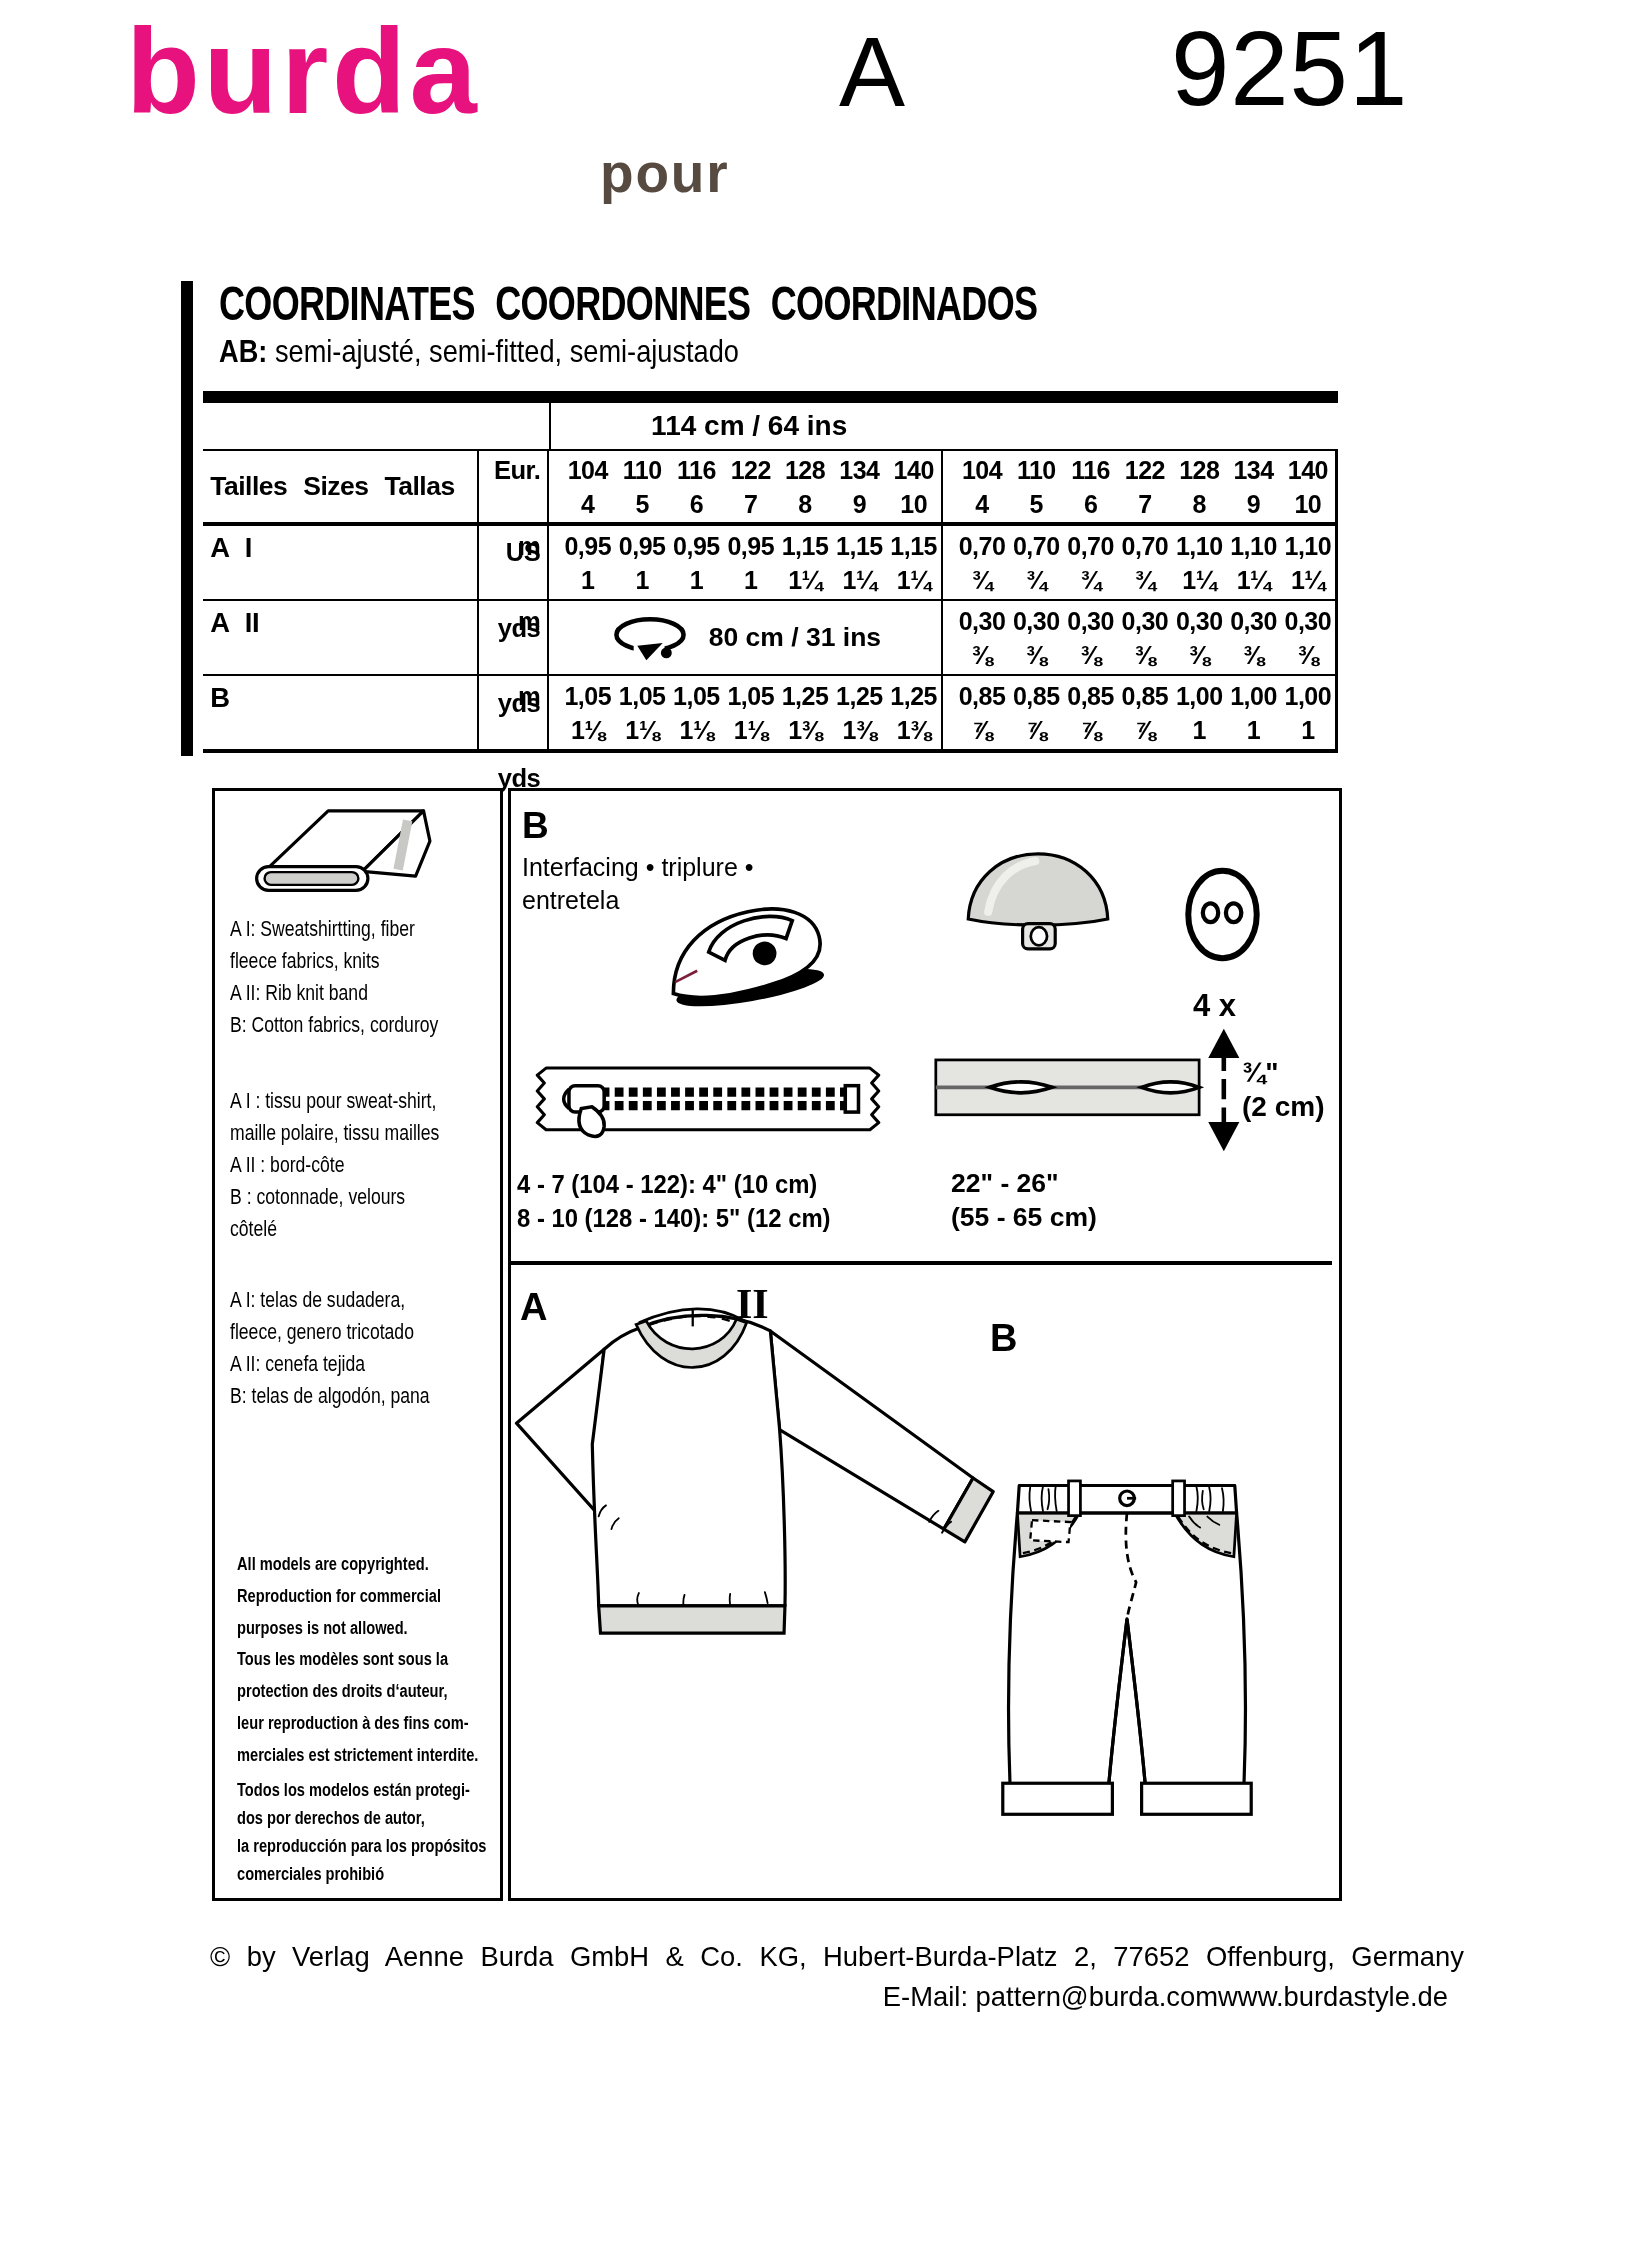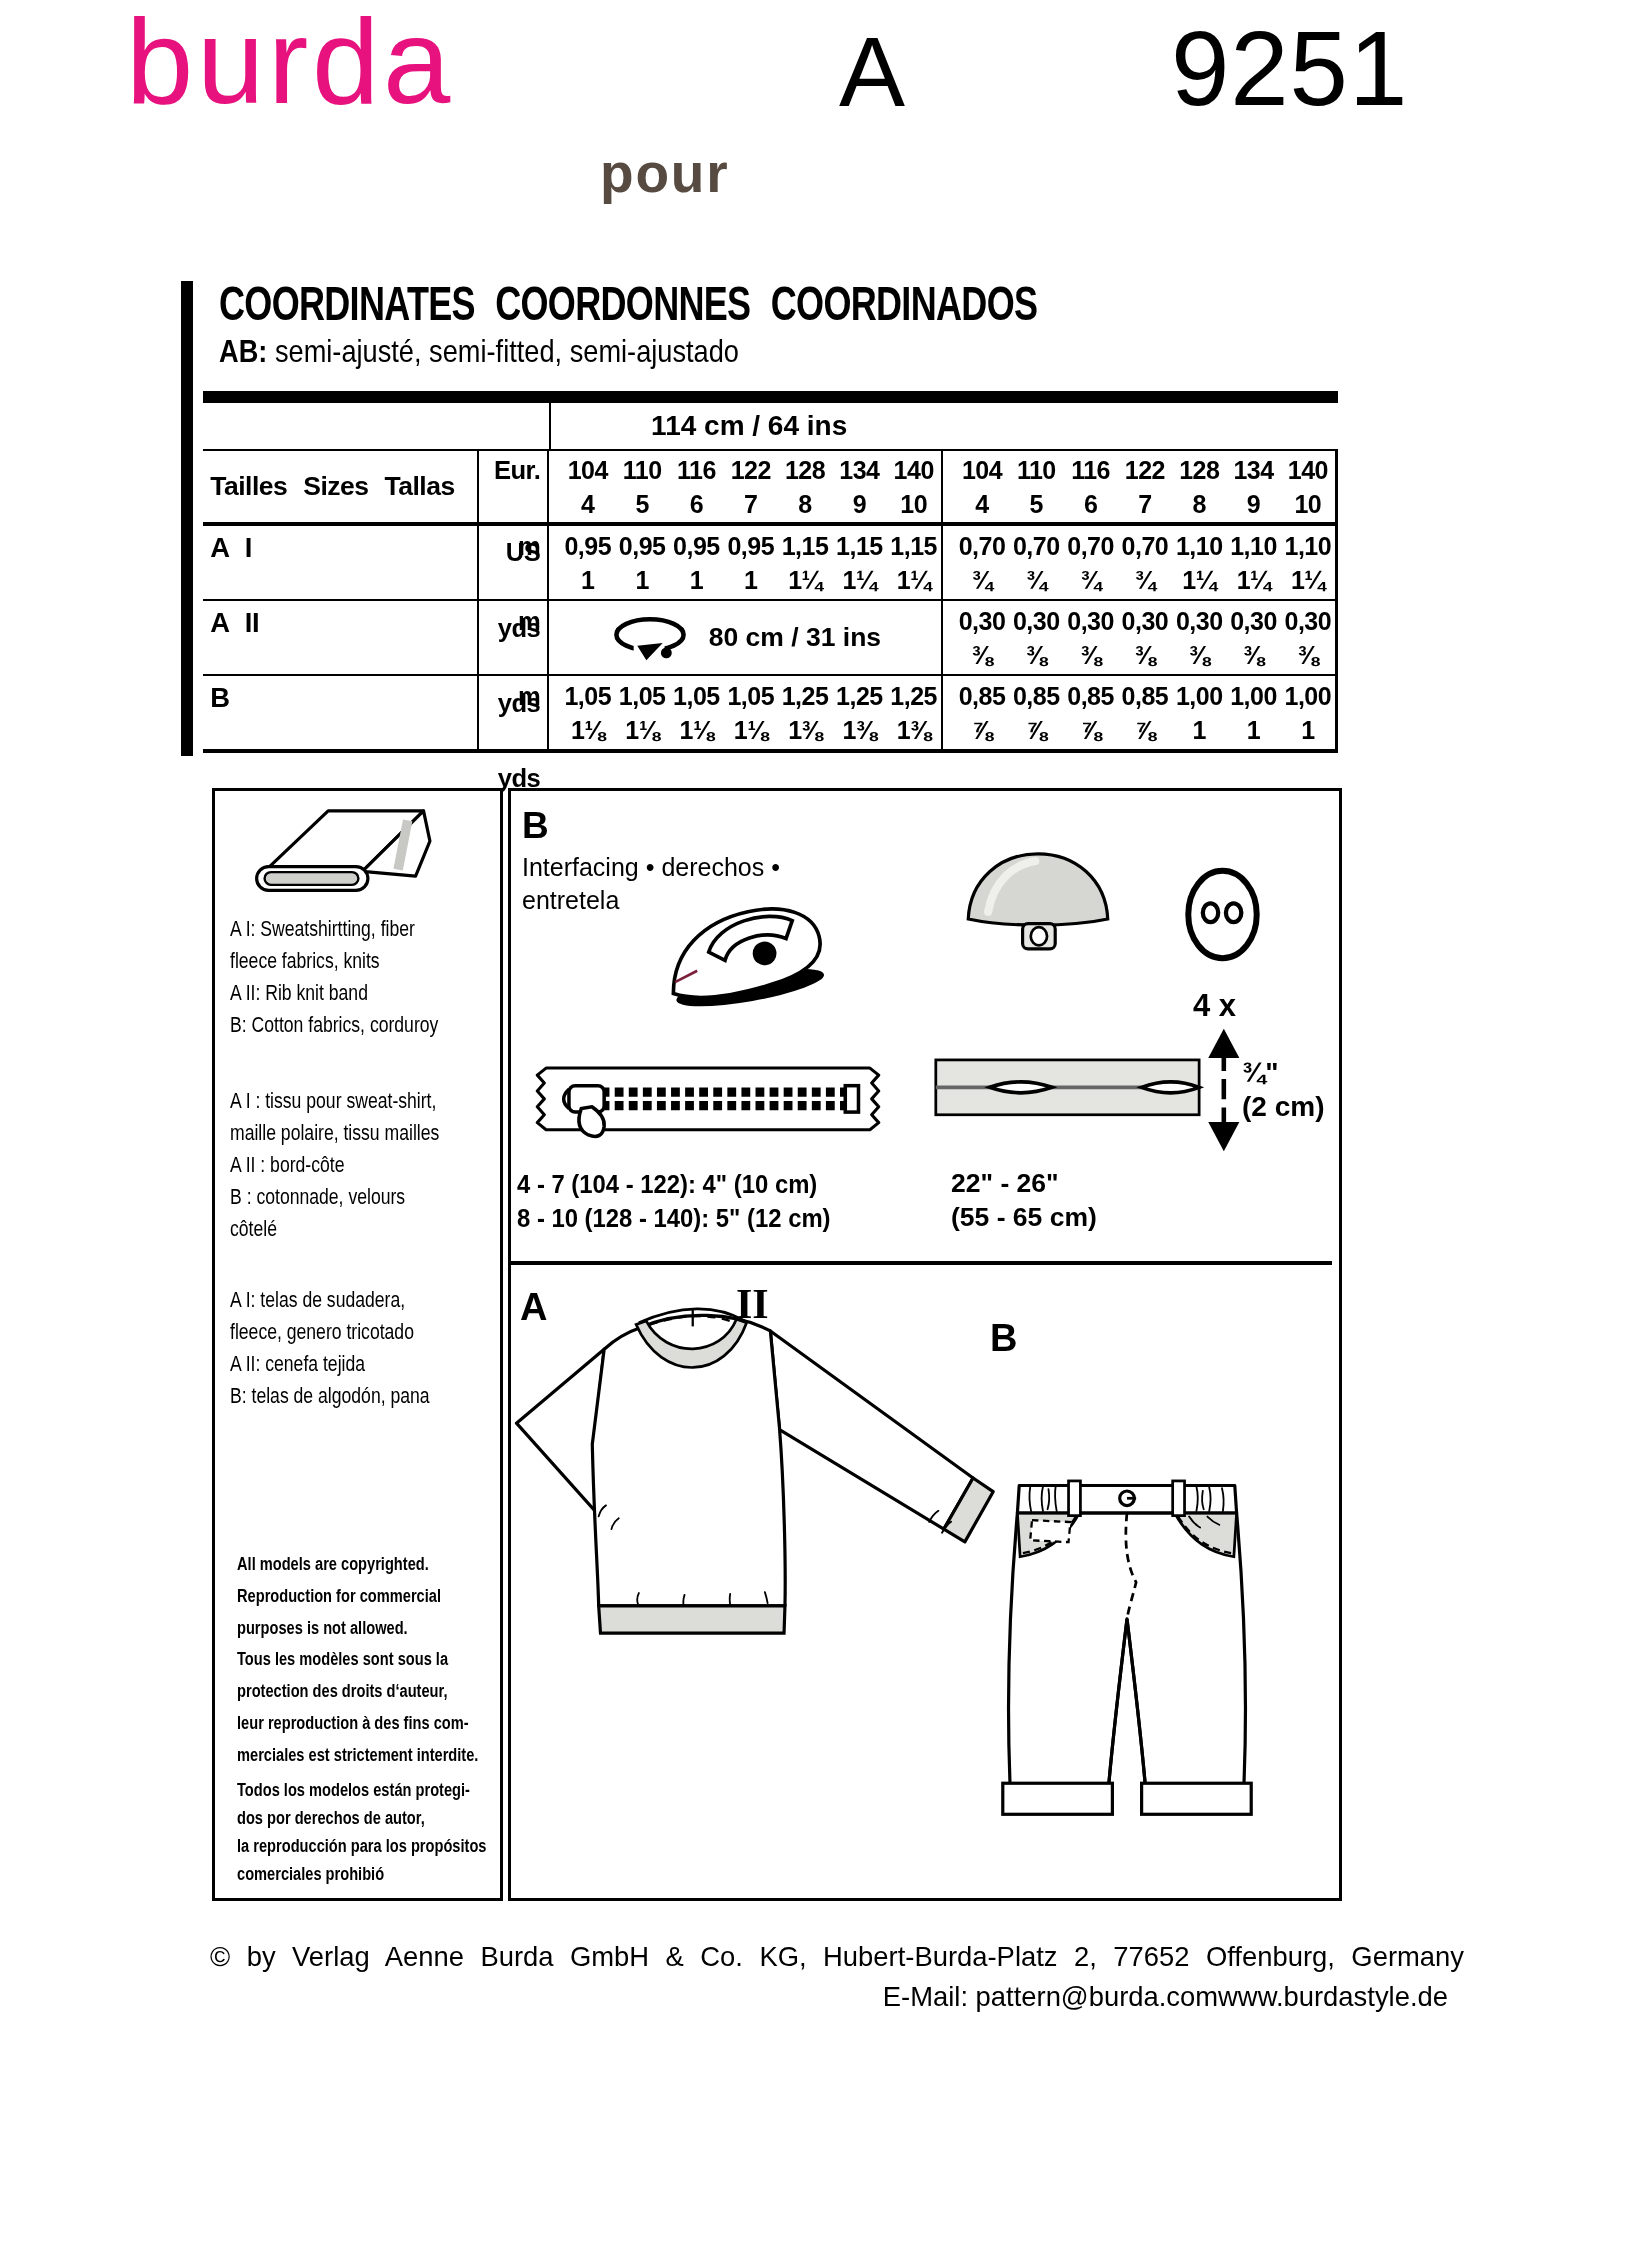--- a/index.html
+++ b/index.html
@@ -1,21 +1,21 @@
 <!DOCTYPE html>
 <html style="font-size:14.6px"><head>
 <meta charset="utf-8">
 <style>
   html,body{margin:0;padding:0;background:#fff;}
   body{width:1640px;height:2266px;position:relative;font-family:"Liberation Sans",sans-serif;color:#000;overflow:hidden;}
   .abs{position:absolute;}
   .b{font-weight:bold;}
 
   
-  .brand{left:126px;top:1px;font-size:121px;font-weight:normal;letter-spacing:3.7px;line-height:1;}
+  .brand{left:126px;top:11px;font-size:121px;font-weight:bold;letter-spacing:3.7px;line-height:1;}
   .brand-sub{left:600px;top:146px;font-size:55px;font-weight:bold;letter-spacing:1.8px;line-height:1;}
   .view-letter{left:839px;top:22px;font-size:99px;font-weight:500;line-height:1;}
   .pattern-number{left:1171px;top:16.4px;font-size:105px;font-weight:500;line-height:1;letter-spacing:0.9px;}
 
   
   .vbar{left:181px;top:281px;width:12px;height:475px;background:#000;}
   .title-main{left:219px;top:280px;font-size:48px;font-weight:bold;white-space:nowrap;line-height:1;word-spacing:14.6px;transform:scaleX(0.75);transform-origin:0 0;letter-spacing:-0.9px;}
   .title-sub{left:219px;top:334px;font-size:32px;white-space:nowrap;line-height:1.1;transform:scaleX(0.85);transform-origin:0 0;}
 
   
@@ -315,21 +315,21 @@
       <div class="copy-line" style="line-height:28px">dos por derechos de autor,</div>
       <div class="copy-line" style="line-height:28px">la reproducción para los propósitos</div>
       <div class="copy-line" style="line-height:28px">comerciales prohibió</div>
     </div>
   </div>
 
   <div class="abs panel notionsbox">
 
     <div class="abs b" style="left:11px;top:16.4px;font-size:37px;line-height:1;">B</div>
     <div class="abs" style="left:11px;top:60px;">
-      <div class="note-line">Interfacing • derechos •</div>
+      <div class="note-line">Interfacing • triplure •</div>
       <div class="note-line">entretela</div>
     </div>
 
     <svg class="abs" style="left:142px;top:91px;" width="183" height="137" viewBox="0 0 200 150">
       <g transform="rotate(-10 100 80)">
         <ellipse cx="100" cy="116" rx="82" ry="15" fill="#000"></ellipse>
         <path d="M16,108 C24,62 62,36 112,34 C152,32 182,48 184,74 C186,98 164,112 122,117 C82,122 42,122 16,108 Z" fill="#fff" stroke="#000" stroke-width="4"></path>
         <path d="M62,70 C77,40 132,34 158,52 L148,70 C126,56 88,60 78,82 Z" fill="#fff" stroke="#000" stroke-width="4"></path>
         <circle cx="122" cy="82" r="13" fill="#000"></circle>
         <line x1="20" y1="96" x2="46" y2="88" stroke="#7b1f3a" stroke-width="3"></line>

